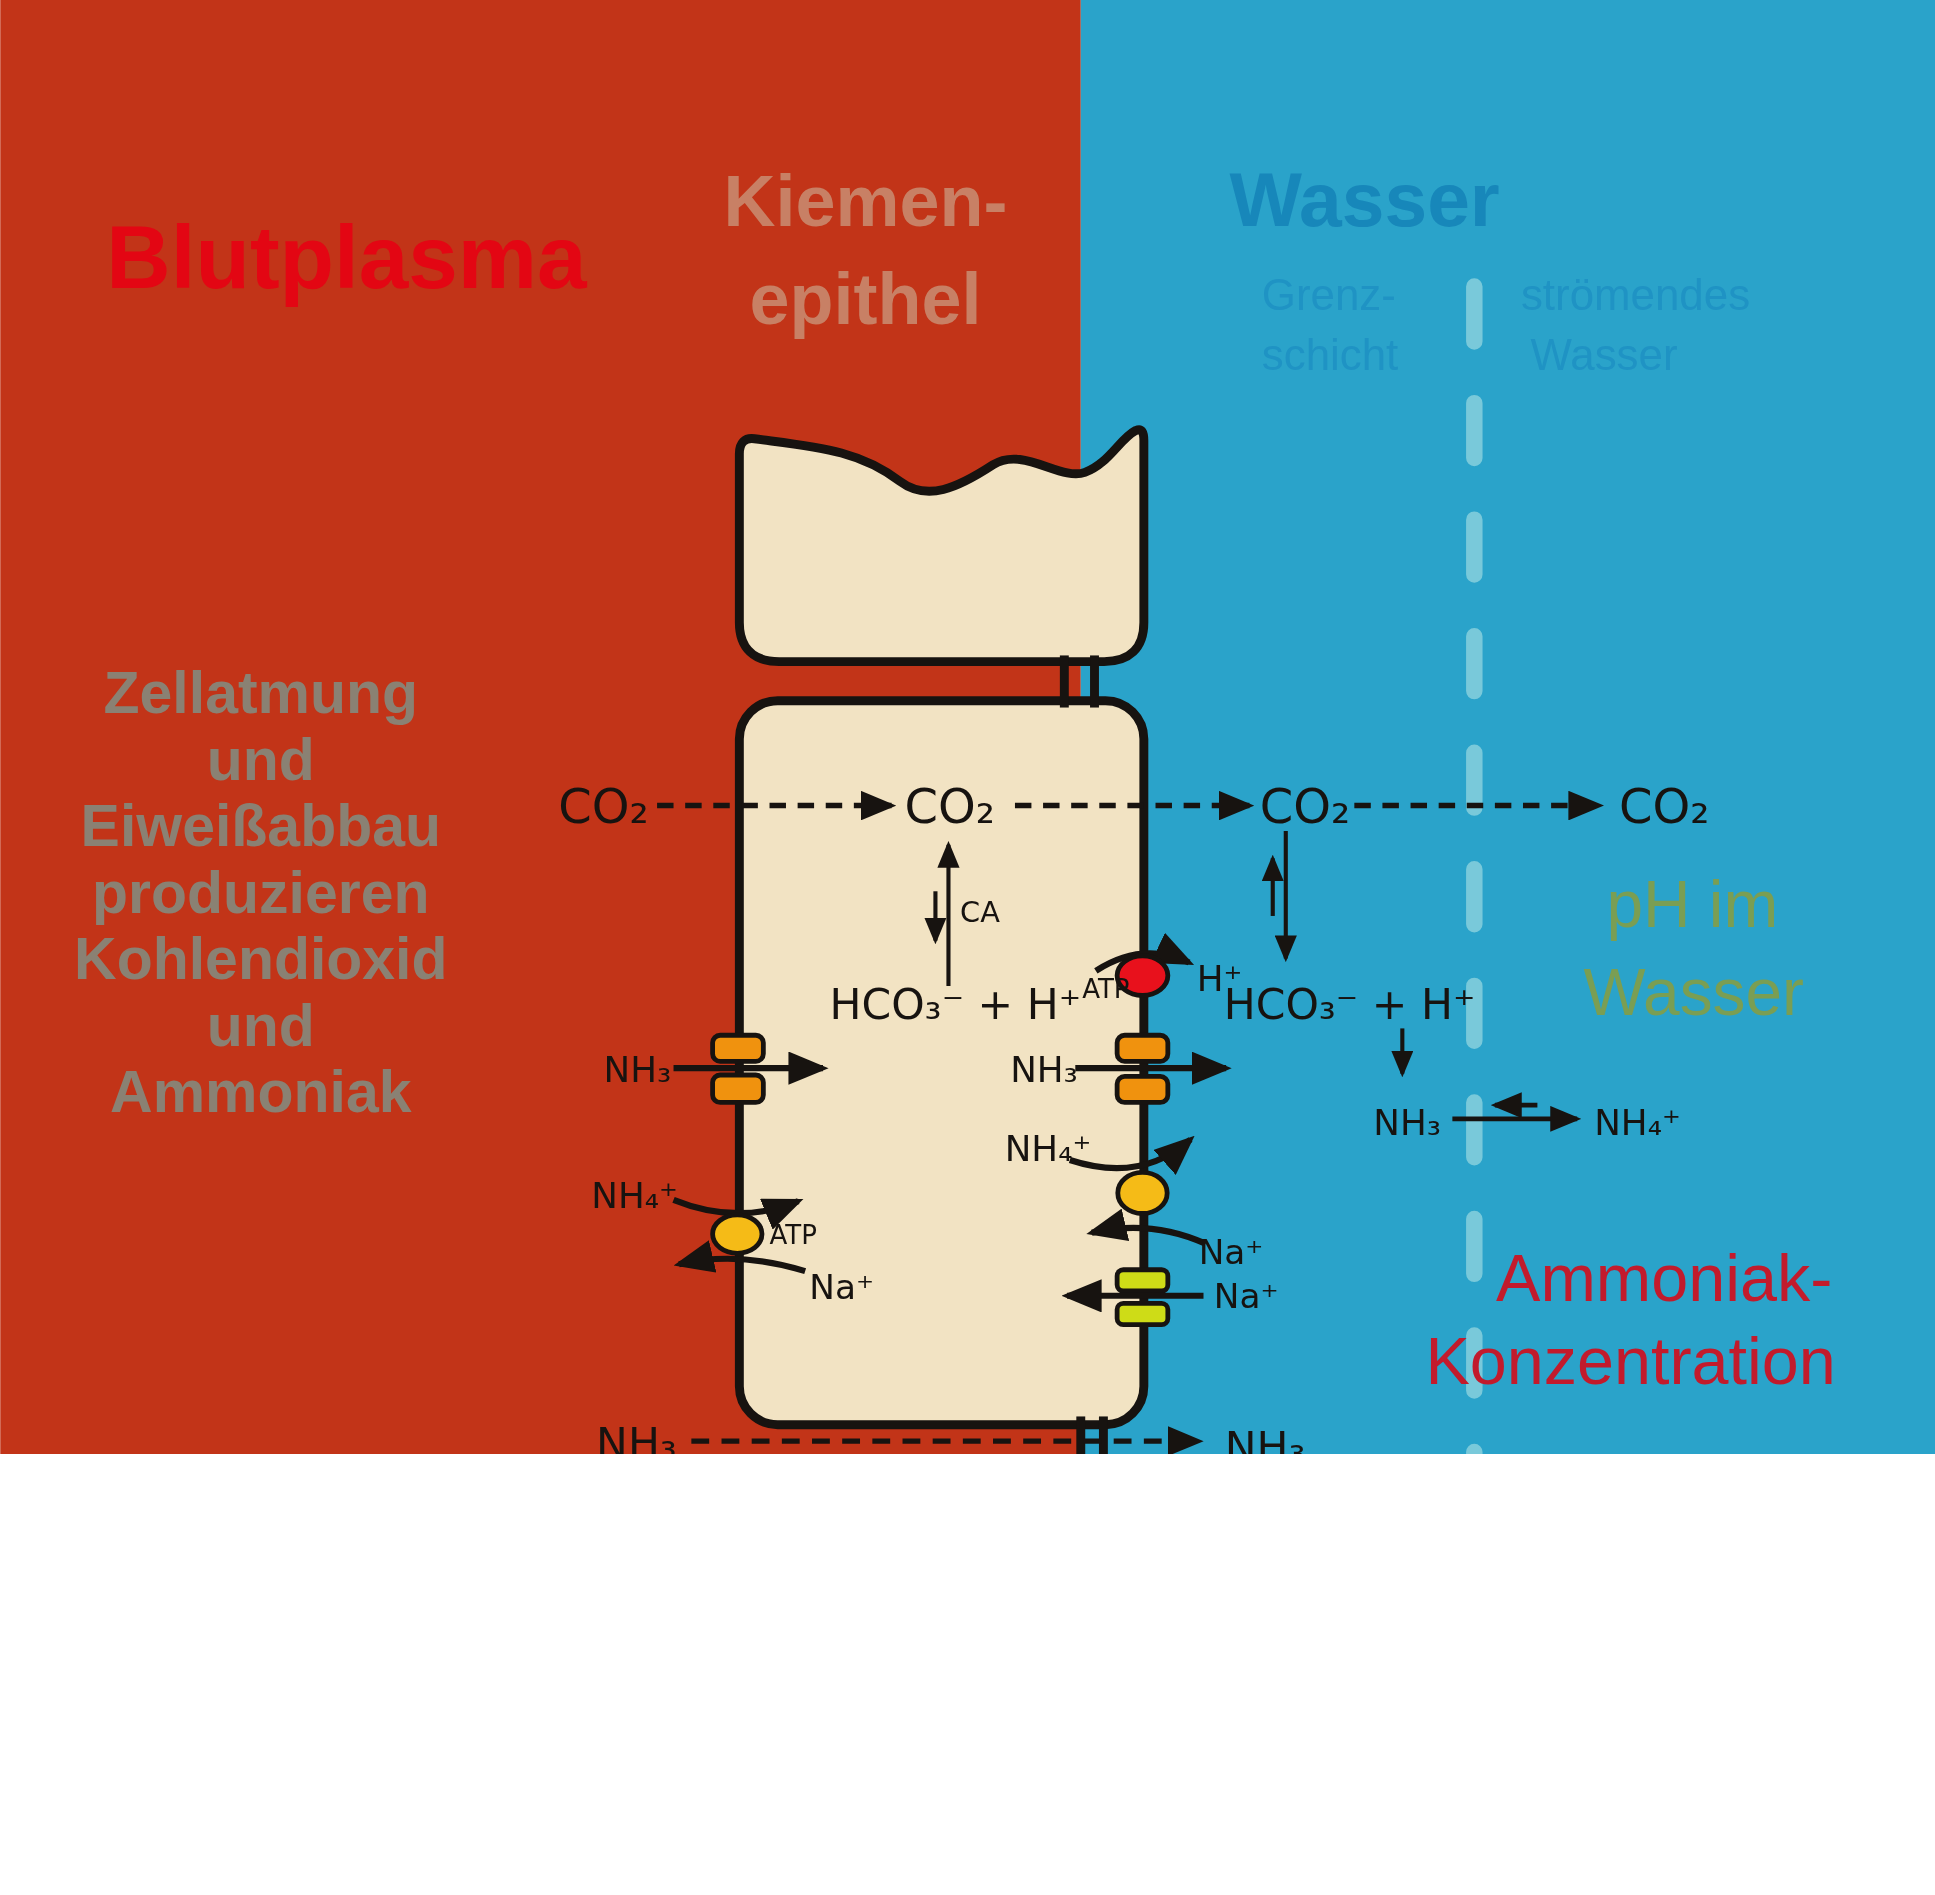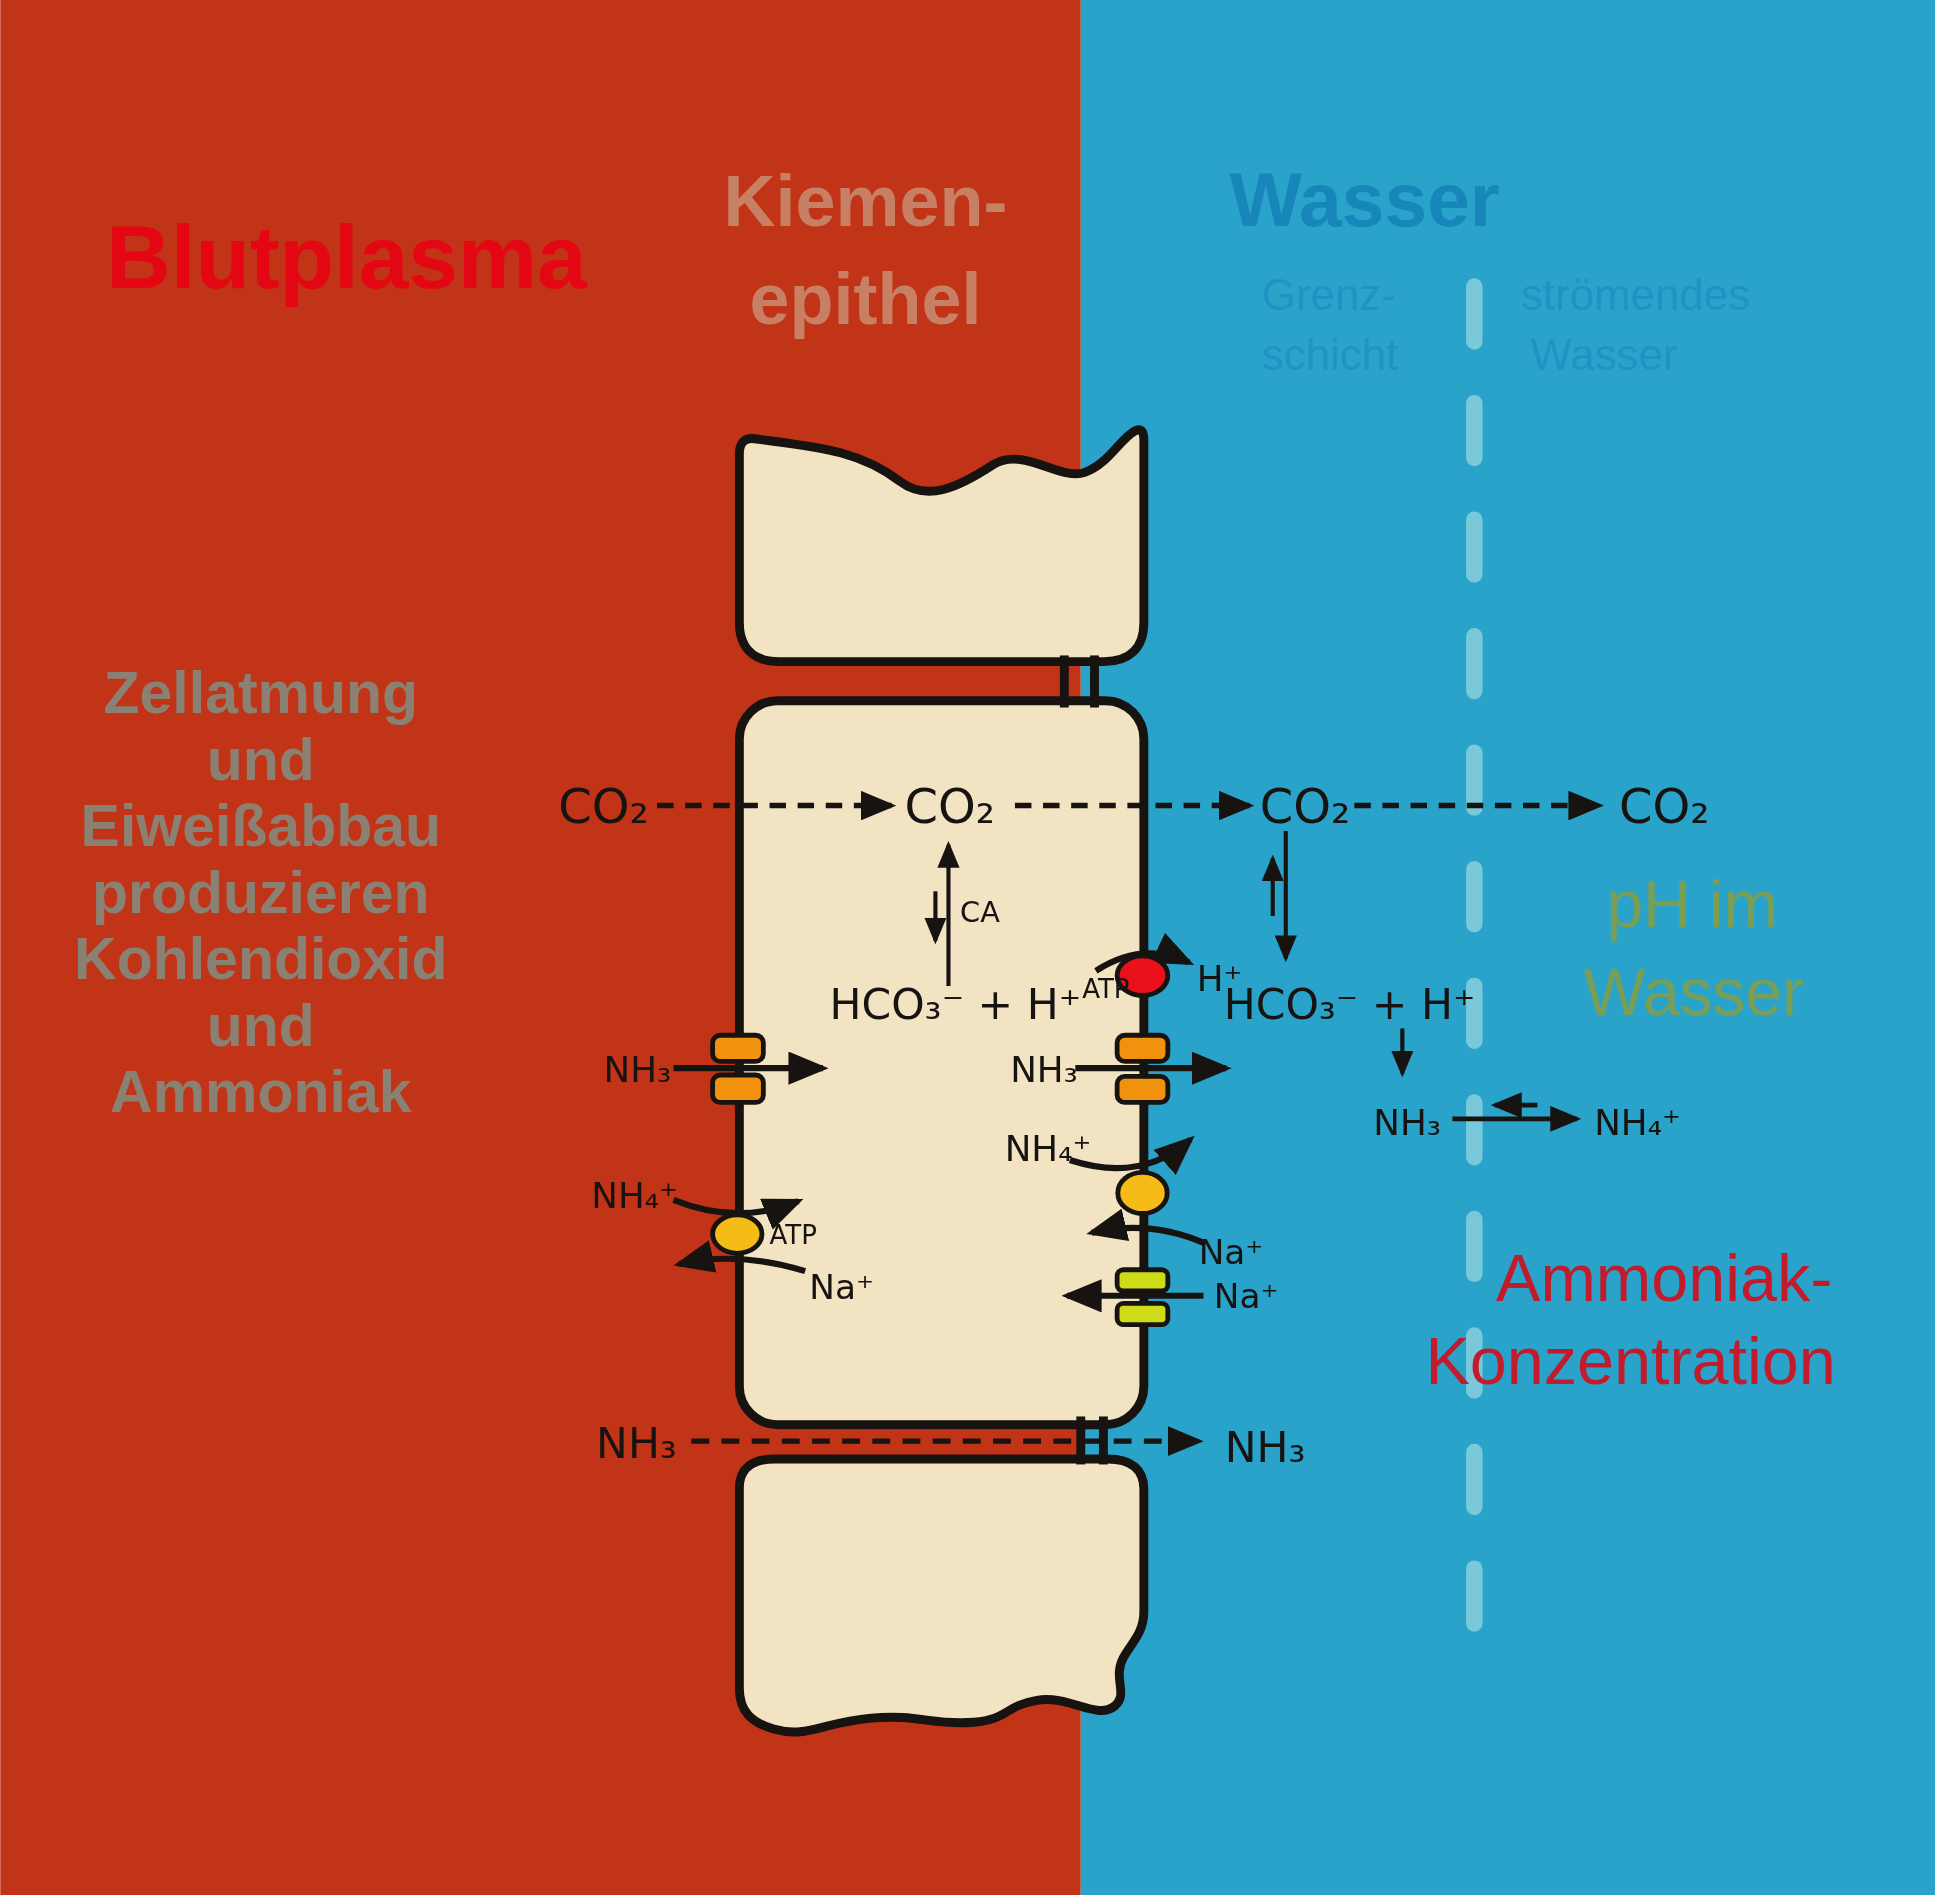--- a/index.html
+++ b/index.html
@@ -1,16 +1,16 @@
 <!DOCTYPE html>
 <html style="font-size:11px"><head>
 <meta charset="utf-8">
 <style>
   html,body{margin:0;padding:0;background:#ffffff;}
-  #stage{position:relative;width:1936px;height:1895px;overflow:hidden;}
+  #stage{position:relative;width:1936px;height:1454px;overflow:hidden;}
   svg{position:absolute;left:0;top:0;}
   text{font-family:"Liberation Sans",sans-serif;}
   .formula{font-family:"DejaVu Sans",sans-serif;}
   .bold{font-weight:bold;}
 </style>
 </head>
 <body>
 
 <div id="stage">
 <svg width="1936" height="1895" viewBox="0 0 2823 2764" xmlns="http://www.w3.org/2000/svg">

